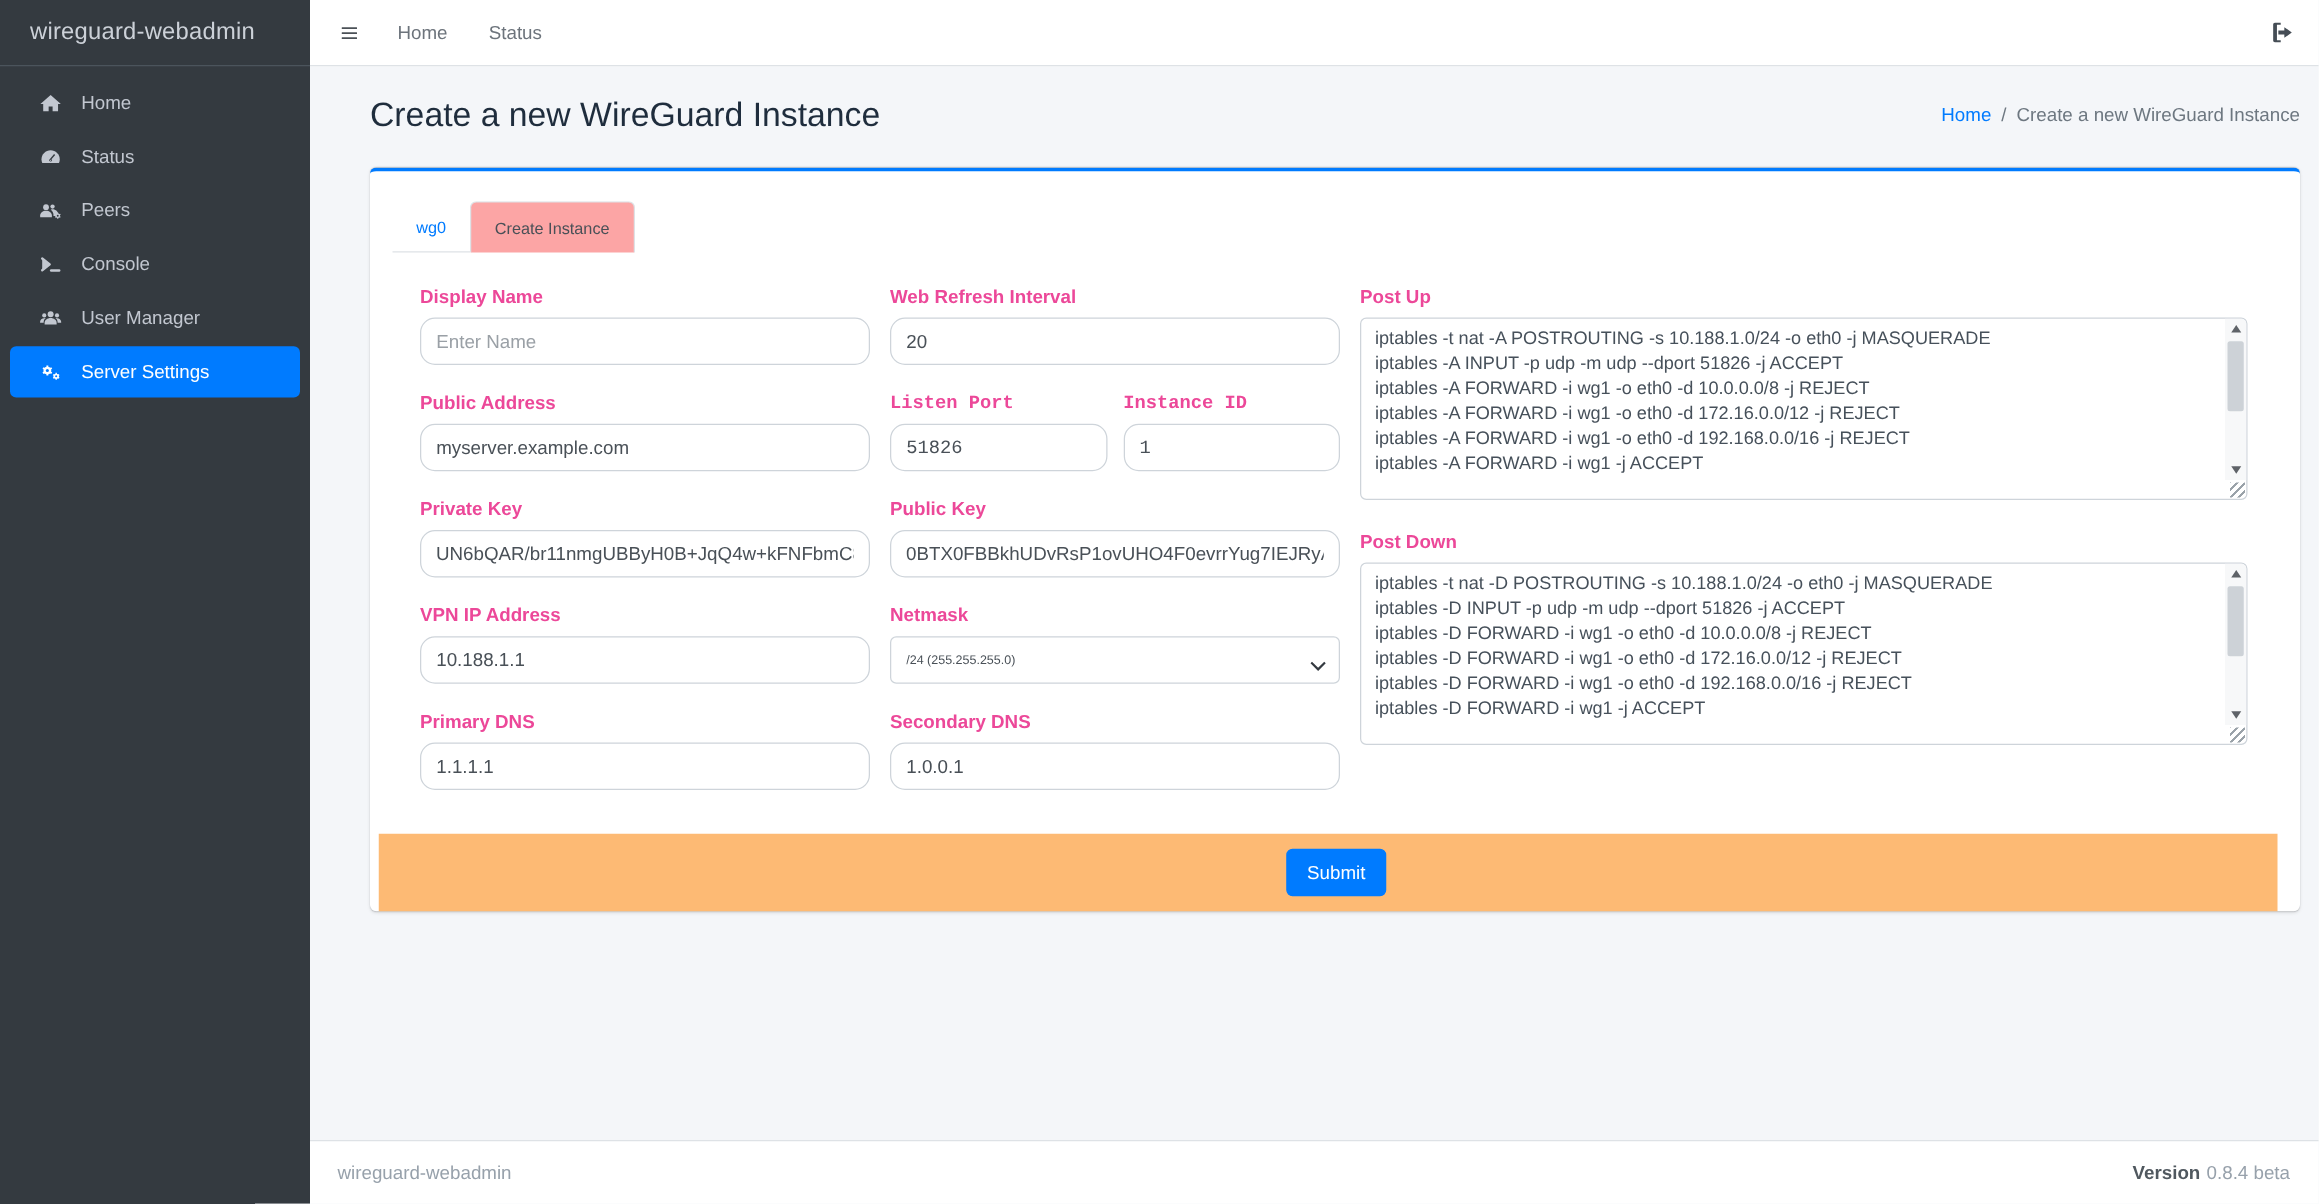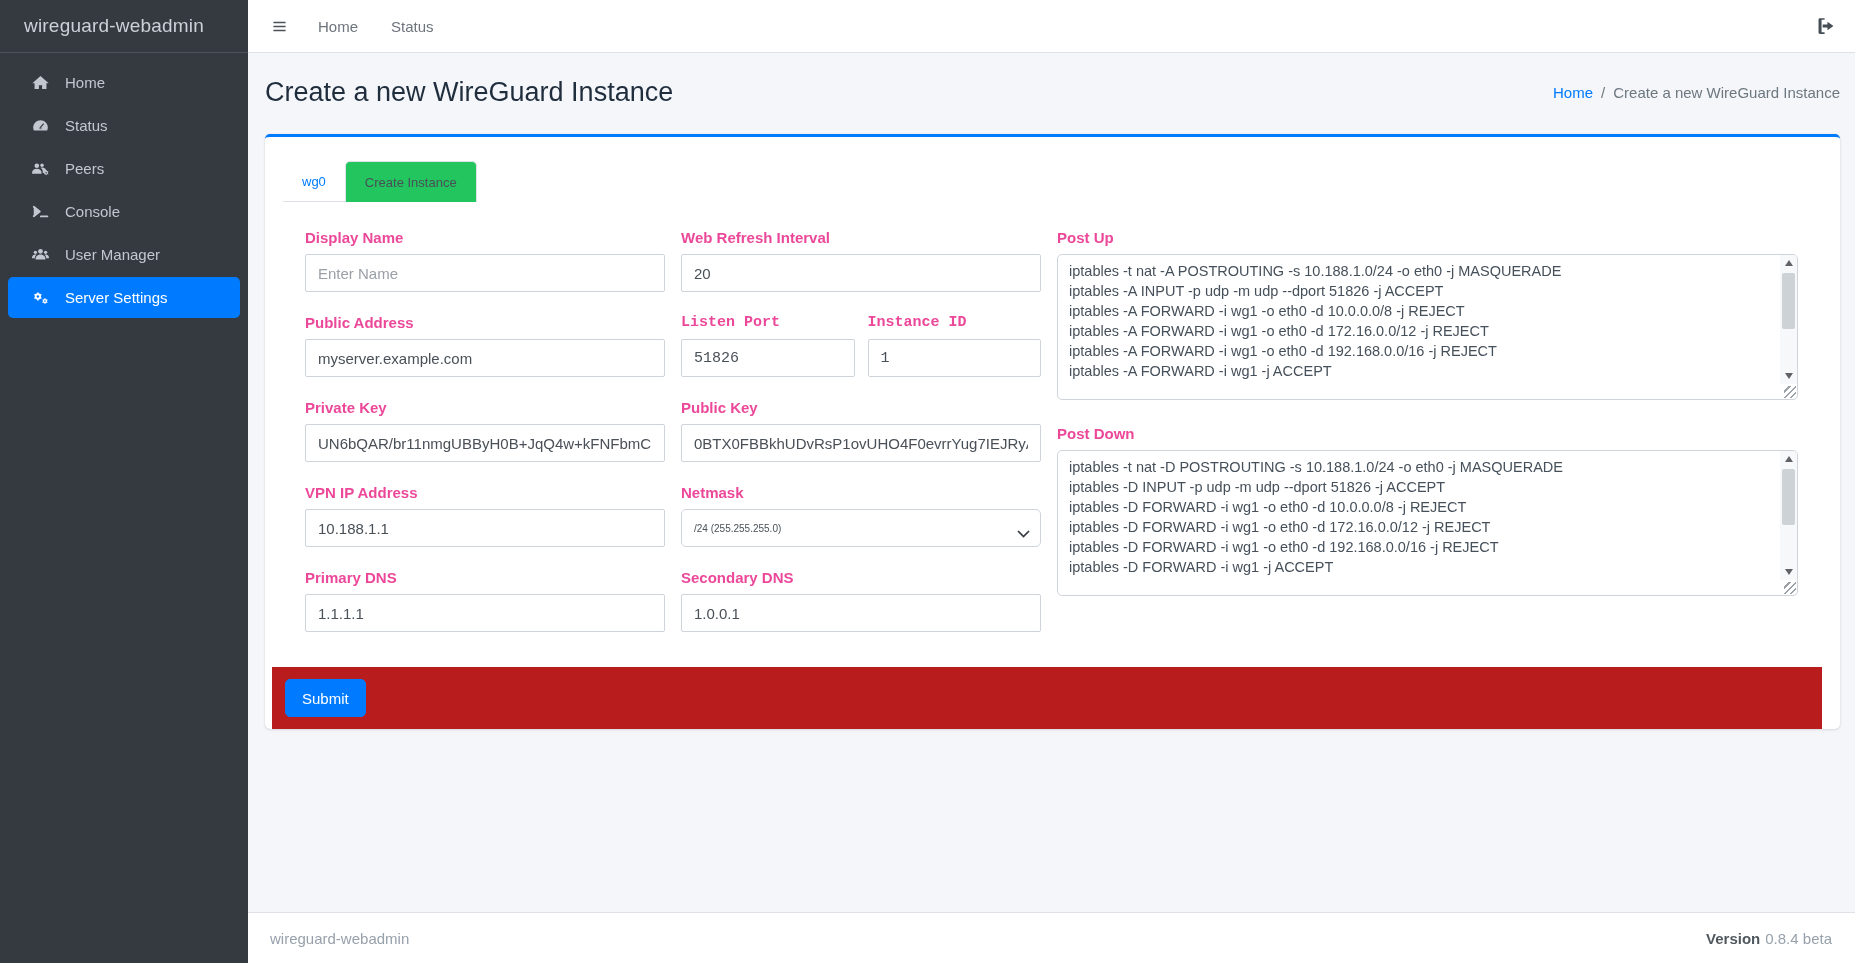--- a/index.html
+++ b/index.html
@@ -22,39 +22,39 @@
   .main { flex:1; display:flex; flex-direction:column; height:100%; }
   .navbar { height:53px; background:#fff; border-bottom:1px solid #dee2e6;
     display:flex; align-items:center; padding:0 20px 0 23px; }
   .burger { width:17px; height:15px; color:#4b5157; cursor:pointer; margin-right:30px; display:flex; }
   .burger svg { width:17px; height:15px; fill:currentColor; }
   .nav-link { color:#6d747c; margin-right:33px; cursor:pointer; }
   .nav-spacer { flex:1; }
   .logout { width:20px; height:18px; color:#454d55; cursor:pointer; display:flex; }
   .logout svg { width:20px; height:18px; fill:currentColor; }
   
-  .content { flex:1; overflow:hidden; }
+  .content { flex:1; overflow:hidden;padding-left:31px; }
   .content-header { display:flex; align-items:center; justify-content:space-between; padding:24px 15px 0 17px; }
   .page-title { font-size:27px; font-weight:400; color:#1f2d3d; }
   .breadcrumb { font-size:15px; color:#6d7780; display:flex; gap:8px; align-items:center; }
   .breadcrumb .bc-link { color:#007bff; cursor:pointer; text-decoration:none; }
   .card { margin:26px 15px 0 17px; background:#fff; border-top:3px solid #007bff; border-radius:5px;
     box-shadow:0 0 1px rgba(0,0,0,.18), 0 1px 3px rgba(0,0,0,.10); }
   .card-body { padding:24px 18px 0 18px; }
   
   .tabs { display:flex; align-items:stretch; height:41px; }
   .tab { display:flex; align-items:center; padding:0 19px; font-size:13px; cursor:pointer; }
   .tab.link { color:#007bff; border-bottom:1px solid #dee2e6; }
-  .tab.active { background:#22c55e; color:#495057; border:1px solid #dee2e6; border-bottom:none; border-radius:5px 5px 0 0; }
+  .tab.active { background:#fca5a5; color:#495057; border:1px solid #dee2e6; border-bottom:none; border-radius:5px 5px 0 0; }
   
   .form-wrap { padding:27px 24px 0 22px; }
   .grid { display:grid; grid-template-columns:360px 360px minmax(0,1fr); column-gap:16px; }
   .group { margin-bottom:22px; }
   .group label { display:block; font-size:15px; font-weight:700; color:#ec4899; margin-bottom:8px; }
-  .ctl { width:100%; height:38px; border:1px solid #ced4da; border-radius:2px; padding:0 12px;
+  .ctl { width:100%; height:38px; border:1px solid #ced4da; border-radius:12px; padding:0 12px;
     font-size:15px; color:#495057; background:#fff; font-family:inherit; outline:none; }
   .ctl::placeholder { color:#9aa0a6; }
   .two-col { display:grid; grid-template-columns:1fr 1fr; column-gap:13px;font-family:Liberation Mono, monospace; }
   .sel-wrap { position:relative; }
   .sel-wrap select { appearance:none; -webkit-appearance:none; width:100%; height:38px; border:1px solid #ced4da;
     border-radius:5px; padding:0 30px 0 12px; font-size:10px; color:#495057; background:#fff; font-family:inherit; outline:none; }
   .sel-wrap .chev { position:absolute; right:11px; top:15px; pointer-events:none; }
   
   .ta-wrap { position:relative;border-radius:15px; }
   .ta-wrap textarea { display:block; width:100%; height:146px; resize:none; overflow:hidden;
@@ -64,21 +64,21 @@
     border-radius:0 4px 0 0; display:flex; flex-direction:column; align-items:center; }
   .sb-btn { height:16px; width:100%; display:flex; align-items:center; justify-content:center; cursor:pointer; }
   .tri-up { width:0; height:0; border-left:4.5px solid transparent; border-right:4.5px solid transparent; border-bottom:6px solid #5f6368; }
   .tri-down { width:0; height:0; border-left:4.5px solid transparent; border-right:4.5px solid transparent; border-top:6px solid #5f6368; }
   .sb-track { flex:1; width:100%; position:relative; }
   .sb-thumb { position:absolute; top:2px; left:2px; width:13px; height:56px; background:#cdd2d7; border-radius:2px; cursor:pointer; }
   .grip { position:absolute; right:2px; bottom:2px; width:12px; height:12px; cursor:nwse-resize;
     background:repeating-linear-gradient(-45deg, transparent 0 3px, #9aa2a9 3px 4.5px); border-bottom-right-radius:4px; }
   .pu-group { margin-bottom:25px; }
   
-  .footer-strip { margin:13px 18px 20px 7px; height:62px; background:#b91c1c; display:flex; align-items:center; padding-left:13px; }
+  .footer-strip { margin:13px 18px 20px 7px; height:62px; background:#fdba74; display:flex; align-items:center; padding-left:13px;justify-content:center; }
   .btn-primary { height:38px; padding:0 16px; background:#007bff; border:1px solid #007bff; border-radius:5px;
     color:#fff; font-size:15px; font-family:inherit; cursor:pointer; }
   
   .page-footer { height:51px; background:#fff; border-top:1px solid #dee2e6; display:flex; align-items:center;
     justify-content:space-between; padding:0 23px 0 22px; color:#97a1ab; font-size:15px; }
   .version b { color:#50585f; font-weight:700; margin-right:5px; }
 </style>
 </head>
 <body>
 

